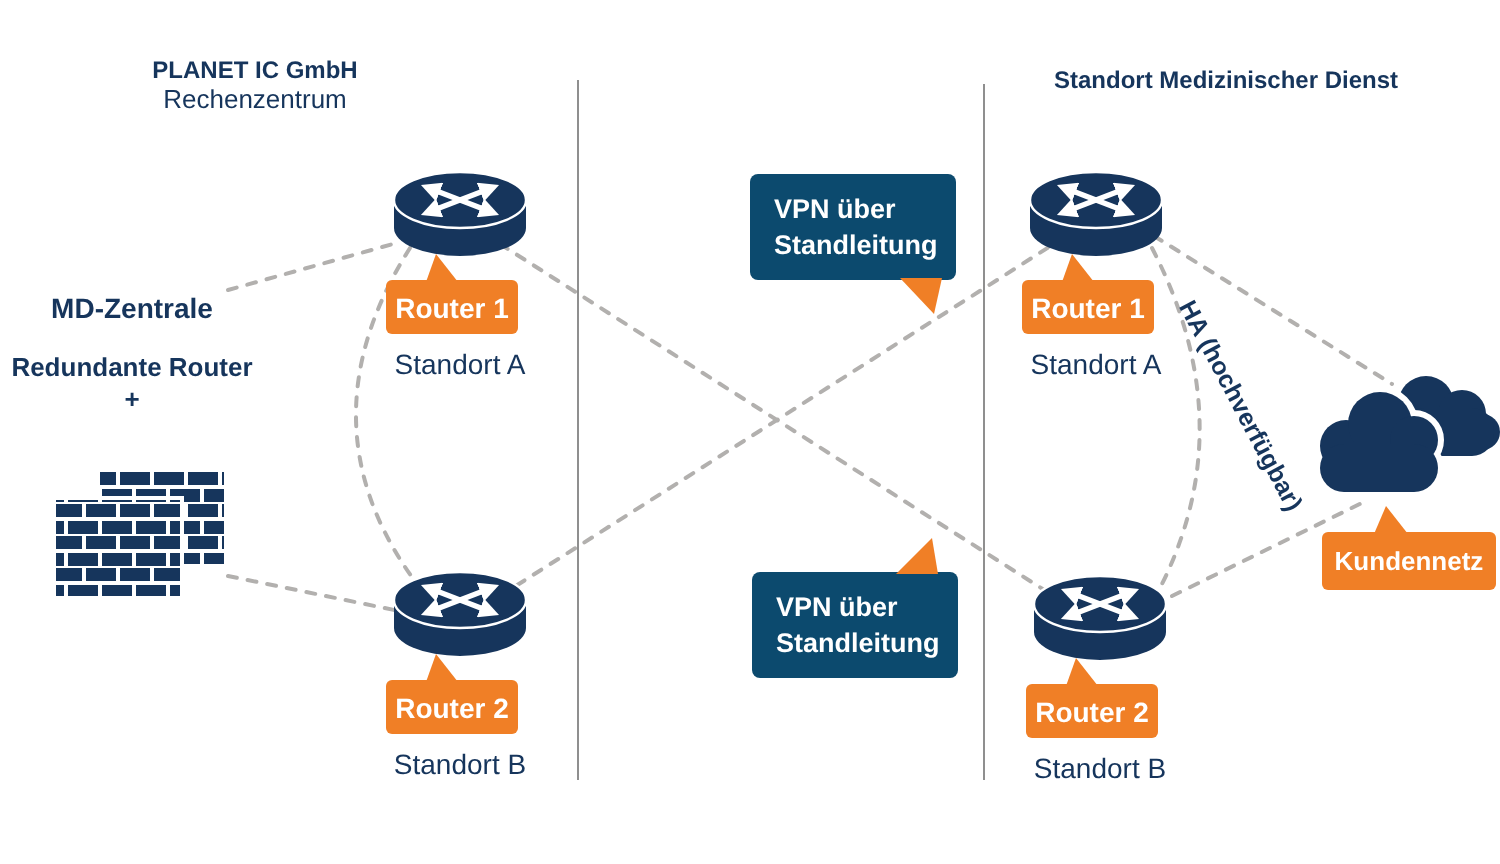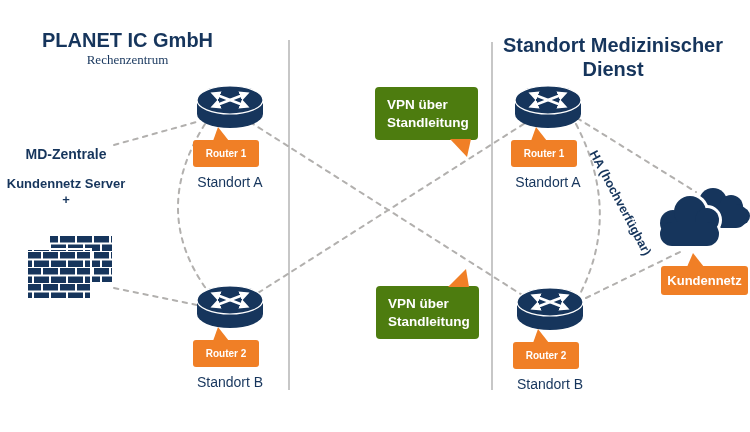--- a/index.html
+++ b/index.html
@@ -4,40 +4,40 @@
 <style>
   html,body{margin:0;padding:0;background:#fff;}
   .canvas{
     position:relative;width:750px;height:432px;background:#fff;overflow:hidden;
     font-family:"Liberation Sans",sans-serif;color:#16355C;
   }
   .abs{position:absolute;}
   svg.layer{position:absolute;left:0;top:0;}
   
   .zone-header{position:absolute;text-align:center;}
-  .zone-title{font-size:20px;font-weight:bold;line-height:1.2;}
-  .zone-sub{font-size:13px;font-weight:normal;line-height:1.3;font-family:Liberation Serif, serif;}
+  .zone-title{font-size:12px;font-weight:bold;line-height:1.2;}
+  .zone-sub{font-size:13px;font-weight:normal;line-height:1.3;}
   
   .md-block{position:absolute;left:0;top:146px;width:132px;text-align:center;}
   .md-title{font-size:14px;font-weight:bold;margin-bottom:14px;}
   .md-line{font-size:13px;font-weight:bold;line-height:1.25;}
   
   .node{position:absolute;width:96px;}
   .router-svg{position:absolute;left:13px;top:0;}
   .bubble{
     position:absolute;background:#F07F26;color:#fff;font-weight:bold;
     display:flex;align-items:center;justify-content:center;border-radius:3px;
   }
-  .router-bubble{left:11px;top:56px;width:66px;height:27px;font-size:10px;}
+  .router-bubble{left:11px;top:56px;width:66px;height:27px;font-size:14px;}
   .site-label{position:absolute;left:0;top:90px;width:96px;text-align:center;
     font-size:14px;font-weight:normal;}
   .tail-svg{position:absolute;overflow:visible;}
   
   .vpn-bubble{
-    position:absolute;width:103px;height:53px;background:#4d7c0f;color:#fff;
+    position:absolute;width:103px;height:53px;background:#0c4a6e;color:#fff;
     font-size:13.5px;font-weight:bold;line-height:1.32;border-radius:4px;
     padding:9px 0 0 12px;box-sizing:border-box;
   }
   
   .ha-label{
     position:absolute;left:599px;top:148px;width:150px;
     font-size:12.5px;font-weight:bold;white-space:nowrap;
     transform:rotate(62deg);transform-origin:0 0;
   }
   
@@ -83,21 +83,21 @@
     <div class="zone-title">PLANET IC GmbH</div>
     <div class="zone-sub">Rechenzentrum</div>
   </div>
 
   <div class="zone-header" style="left:492px;top:33px;width:242px;">
     <div class="zone-title">Standort Medizinischer Dienst</div>
   </div>
 
   <div class="md-block">
     <div class="md-title">MD-Zentrale</div>
-    <div class="md-line">Kundennetz Server</div>
+    <div class="md-line">Redundante Router</div>
     <div class="md-line">+</div>
   </div>
 
   <svg class="abs" style="left:26px;top:236px;" width="88" height="64">
     <rect x="24" y="0" width="62" height="46" fill="url(#brick)"></rect>
     <rect x="0" y="12" width="66" height="52" fill="#fff"></rect>
     <rect x="2" y="14" width="62" height="48" fill="url(#brick)"></rect>
   </svg>
 
   <div class="node" style="left:182px;top:84px;">

